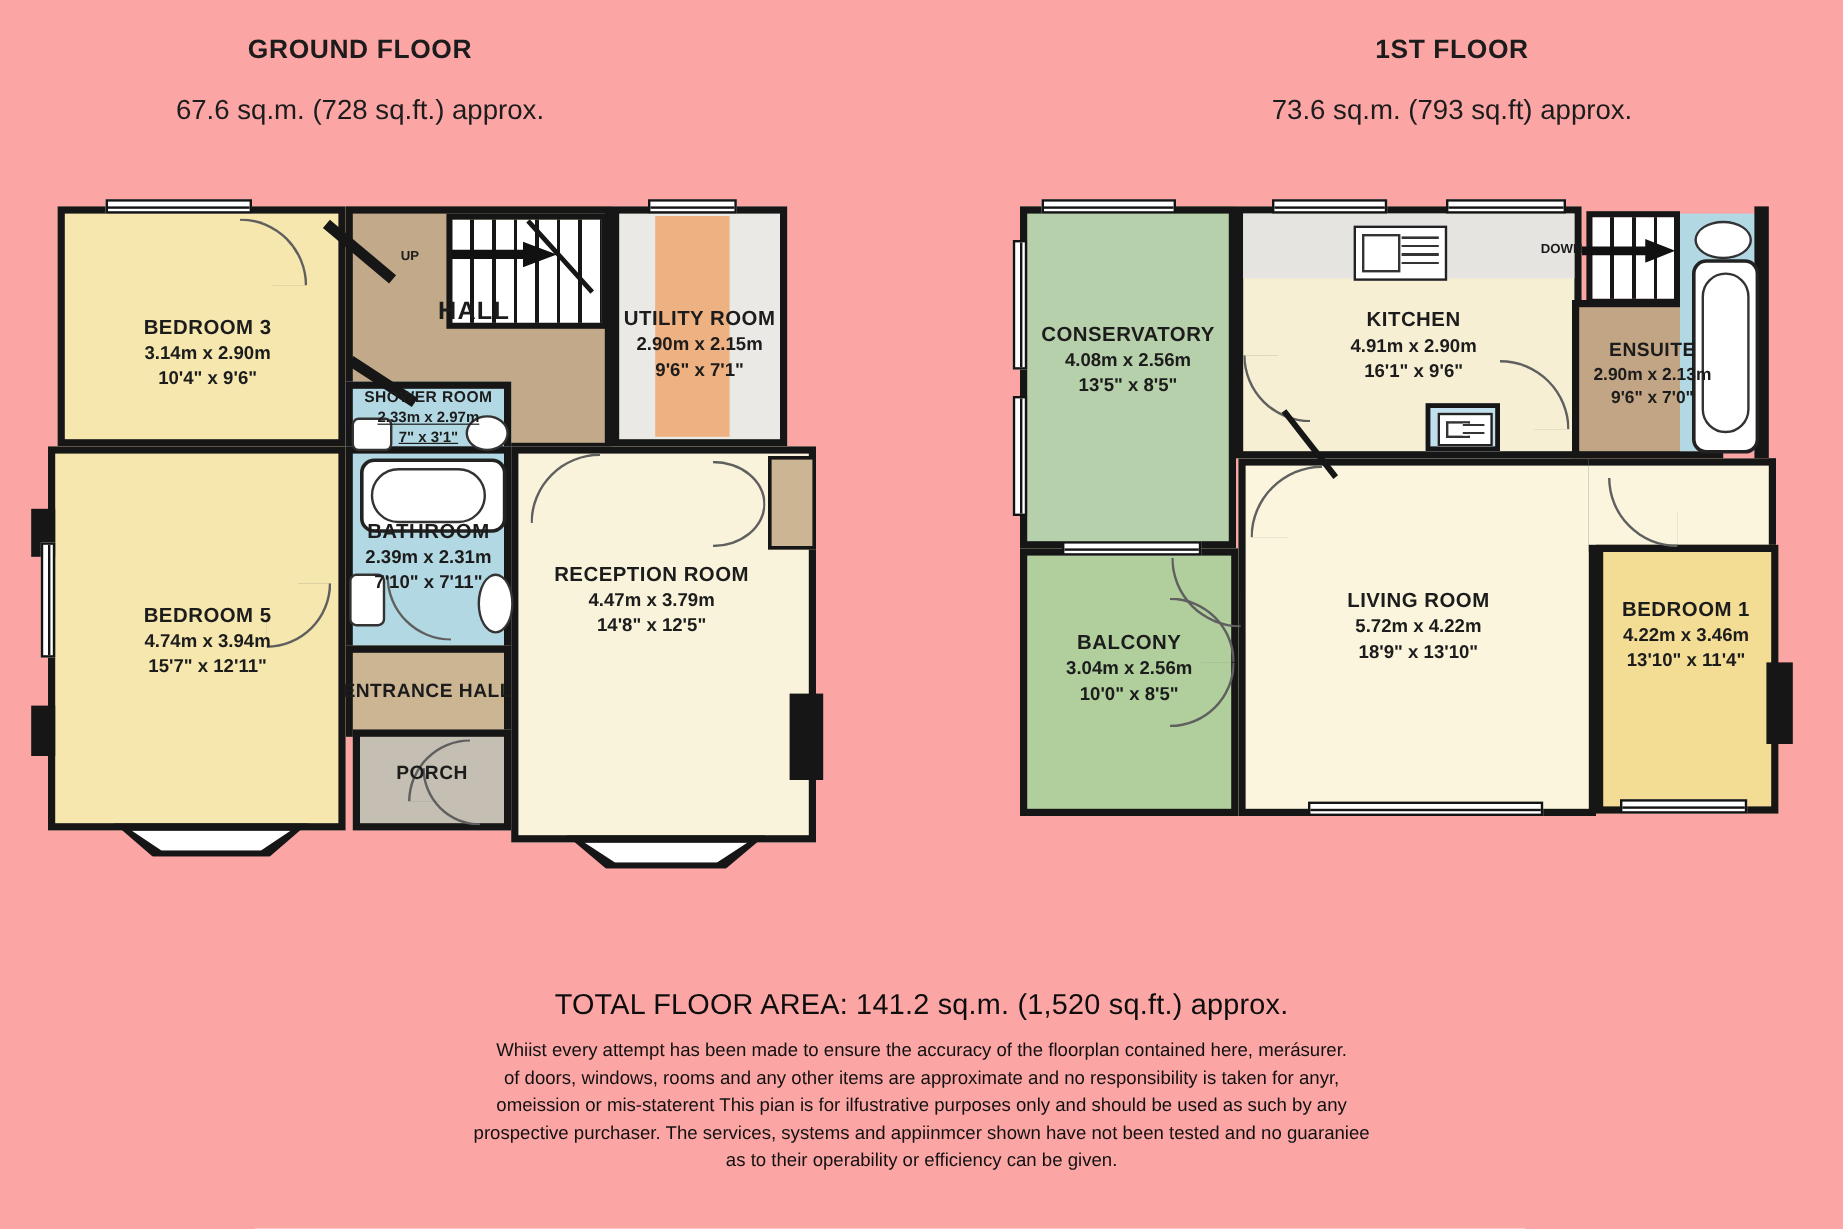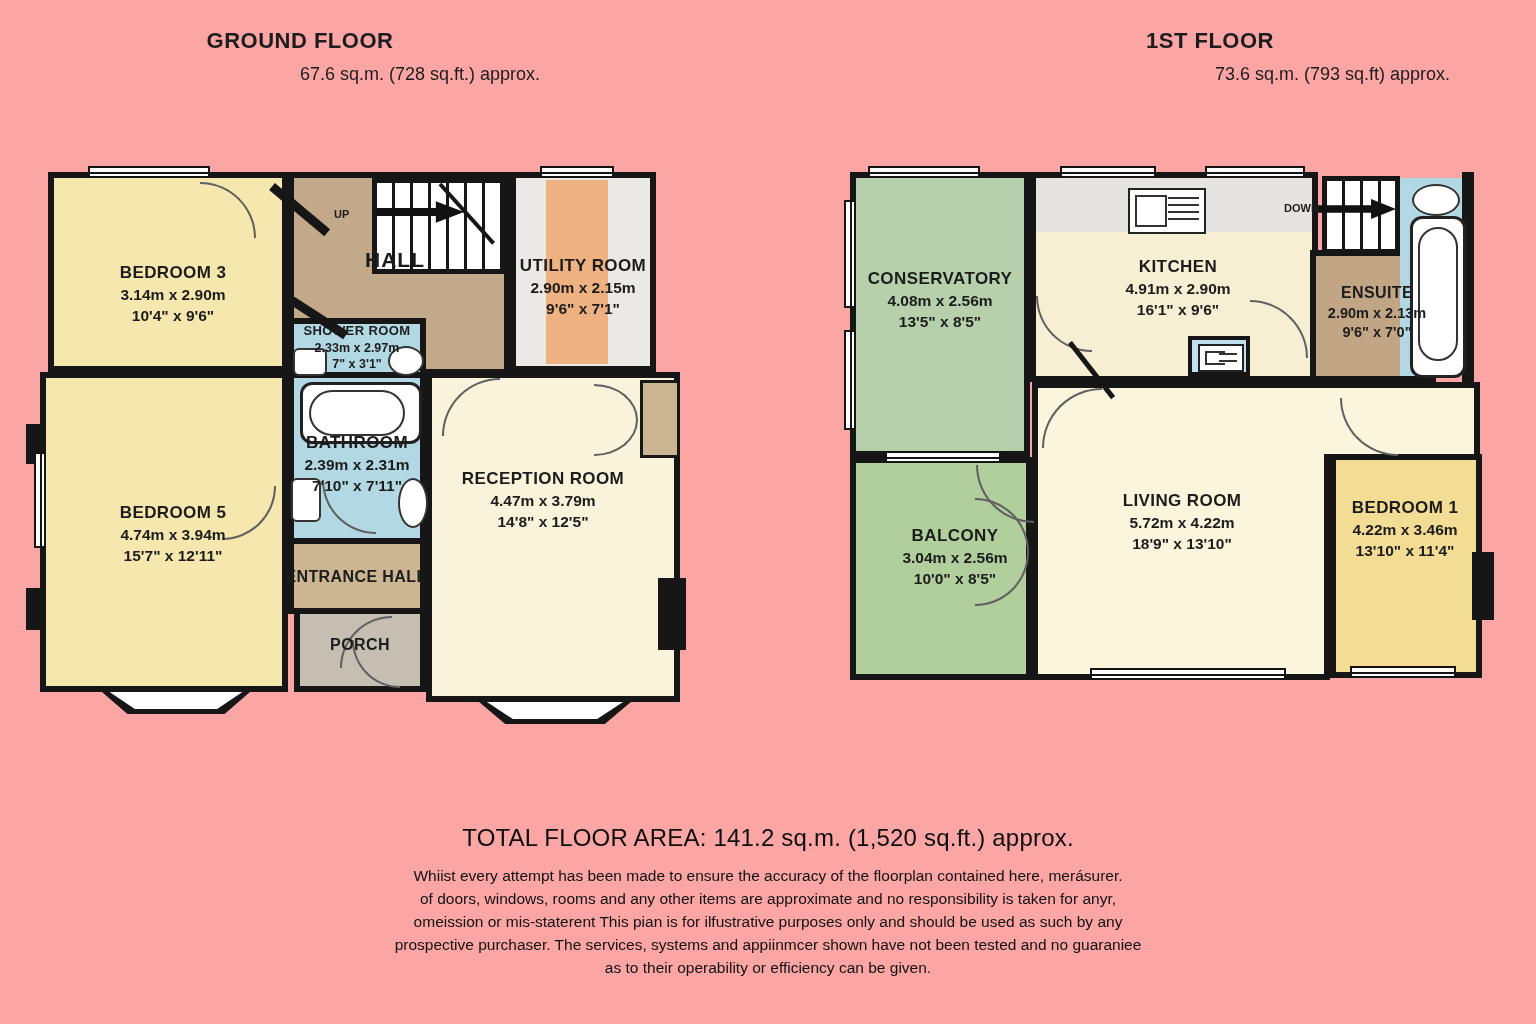--- a/index.html
+++ b/index.html
@@ -1,27 +1,27 @@
 <!DOCTYPE html>
 <html><head>
 <meta charset="utf-8">
 <style>
   html,body{margin:0;padding:0;background:#ffffff;}
   .stage{position:relative;width:1536px;height:1024px;background:#fca5a5;overflow:hidden;
          font-family:"Liberation Sans",sans-serif;color:#1c1c1c;}
   .abs{position:absolute;box-sizing:border-box;}
   .title{position:absolute;text-align:center;}
   .title .t1{font-size:22px;font-weight:700;letter-spacing:.5px;}
-  .title .t2{font-size:18px;font-weight:400;margin-top:10px;text-align:right;}
+  .title .t2{font-size:23px;font-weight:400;margin-top:24px;}
   .room{position:absolute;border:6px solid #161616;box-sizing:border-box;}
   .label{position:absolute;text-align:center;line-height:1.35;pointer-events:none;}
   .rname{font-weight:700;font-size:17px;letter-spacing:.4px;}
   .rdim{font-weight:700;font-size:15.5px;}
   .small .rname{font-size:13px;}
-  .small .rdim{font-size:12.5px;}
+  .small .rdim{font-size:12.5px;text-decoration:underline;}
   .big .rname{font-size:21px;letter-spacing:1px;}
   .tiny{font-size:11px;font-weight:700;position:absolute;}
   .win{position:absolute;background:#fff;border:2px solid #141414;box-sizing:border-box;}
   .win.h{height:12px;}
   .win.v{width:12px;}
   .win .mid{position:absolute;background:#141414;}
   .stairs{position:absolute;border:5px solid #161616;box-sizing:border-box;
           background:repeating-linear-gradient(90deg,#ffffff 0 15px,#161616 15px 18px);}
   .arrow{position:absolute;background:#111;
          clip-path:polygon(0 36%,68% 36%,68% 12%,100% 50%,68% 88%,68% 64%,0 64%);}
@@ -236,21 +236,21 @@
     <div class="label" style="left:318px;top:256px;width:200px;">
       <div class="rname">KITCHEN</div>
       <div class="rdim">4.91m x 2.90m</div>
       <div class="rdim">16'1" x 9'6"</div>
     </div>
     <div class="label" style="left:542px;top:282px;width:150px;">
       <div class="rname" style="font-size:16px;">ENSUITE</div>
       <div class="rdim" style="font-size:14.5px;">2.90m x 2.13m</div>
       <div class="rdim" style="font-size:14.5px;">9'6" x 7'0"</div>
     </div>
-    <div class="label" style="left:100px;top:525px;width:190px;">
+    <div class="label" style="left:86px;top:525px;width:190px;">
       <div class="rname">BALCONY</div>
       <div class="rdim">3.04m x 2.56m</div>
       <div class="rdim">10'0" x 8'5"</div>
     </div>
     <div class="label" style="left:312px;top:490px;width:220px;">
       <div class="rname">LIVING ROOM</div>
       <div class="rdim">5.72m x 4.22m</div>
       <div class="rdim">18'9" x 13'10"</div>
     </div>
     <div class="label" style="left:556px;top:497px;width:178px;">

